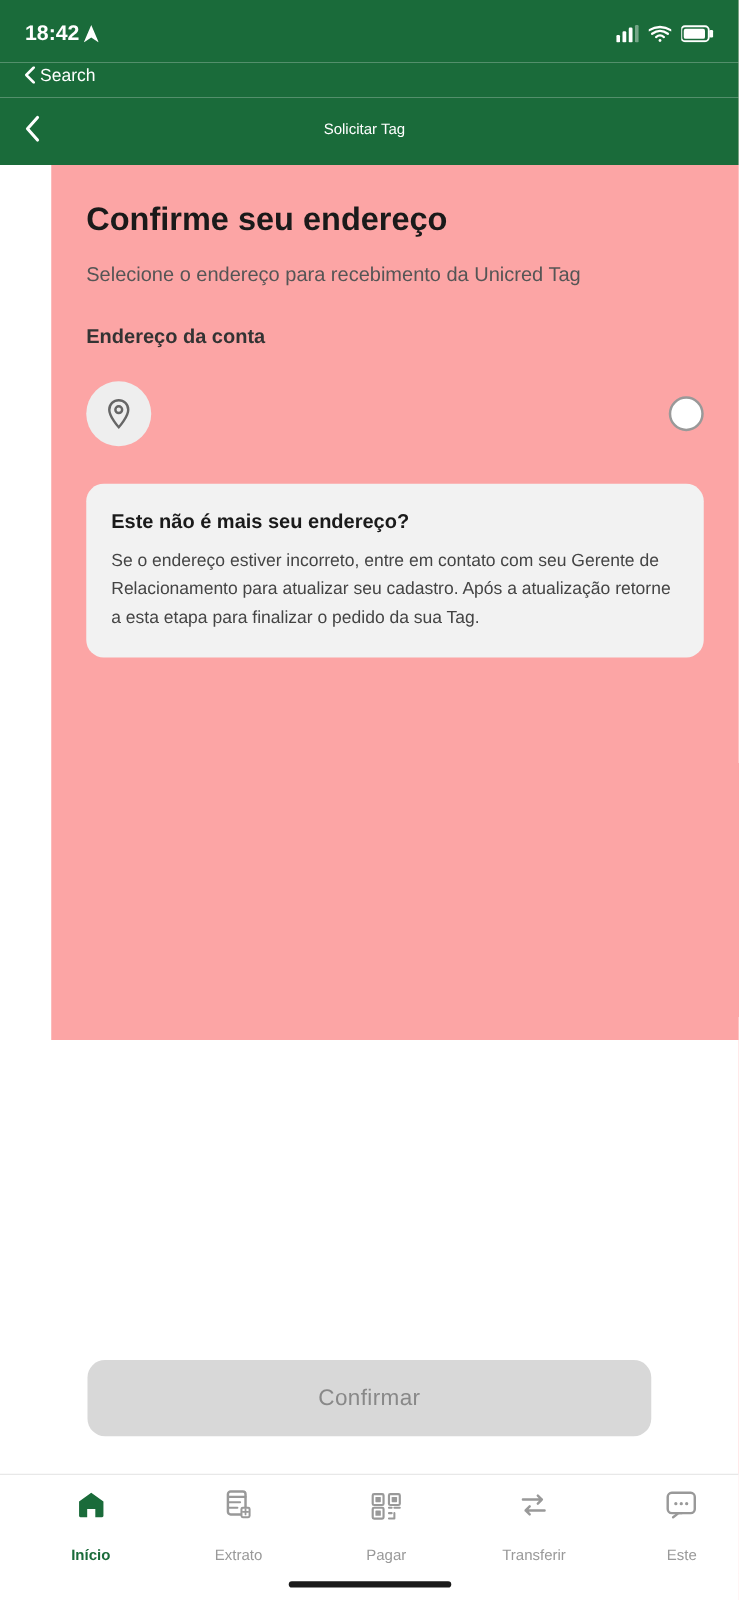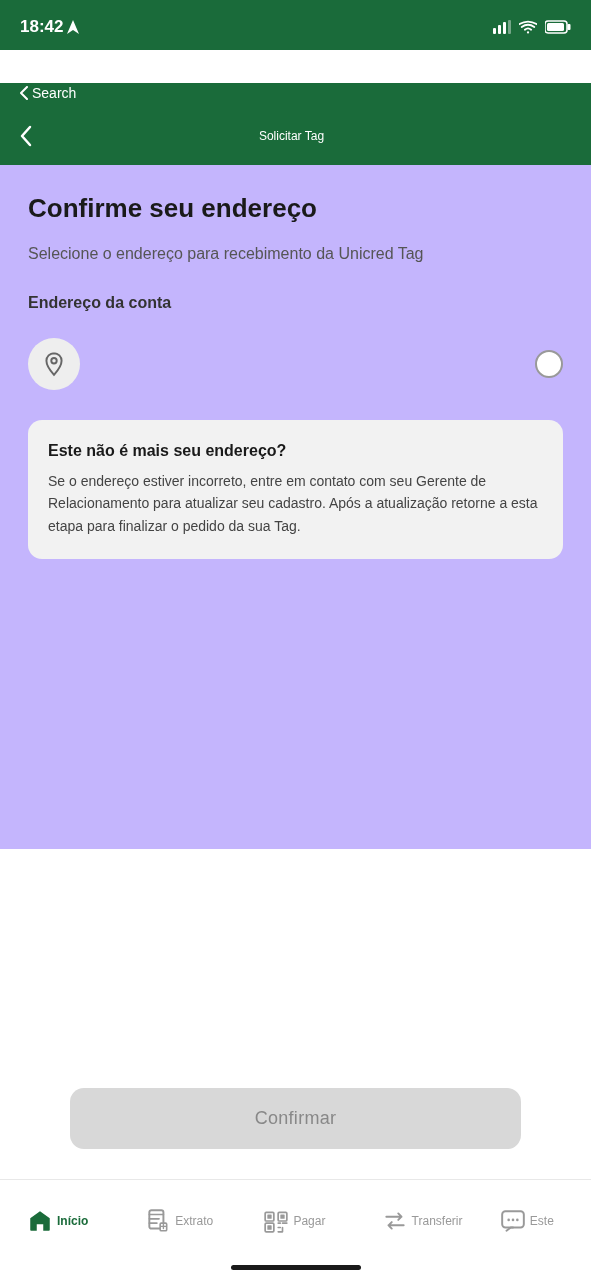--- a/index.html
+++ b/index.html
@@ -61,36 +61,36 @@
       color: white;
       margin-right: 30px;
     }
 
     
     .sub-nav {
       background: #1a6b3a;
       padding: 2px 20px 10px 20px;
       display: flex;
       align-items: center;
-      margin-top: 33px;
     }
     .sub-nav-back {
       color: white;
       font-size: 14px;
       display: flex;
       align-items: center;
       gap: 4px;
       cursor: pointer;
     }
 
     
     .main-content {
       flex: 1;
       padding: 28px 28px 20px 28px;
-      background: #c4b5fd;
+      background: #fca5a5;
+      margin-left: 41px;
     }
 
     .page-title {
       font-size: 26px;
       font-weight: 700;
       color: #1a1a1a;
       margin-bottom: 18px;
     }
 
     .page-subtitle {
@@ -193,23 +193,23 @@
       border-top: 1px solid #e8e8e8;
       display: flex;
       align-items: center;
       justify-content: space-around;
       padding: 10px 0 8px 0;
       height: 80px;
     }
 
     .nav-item {
       display: flex;
-      flex-direction: row;
-      align-items: center;
-      gap: 4px;
+      flex-direction: column;
+      align-items: center;
+      gap: 20px;
       cursor: pointer;
       flex: 1;
       padding-left: 27px;
     }
 
     .nav-item-label {
       font-size: 12px;
       color: #999999;
     }
 

